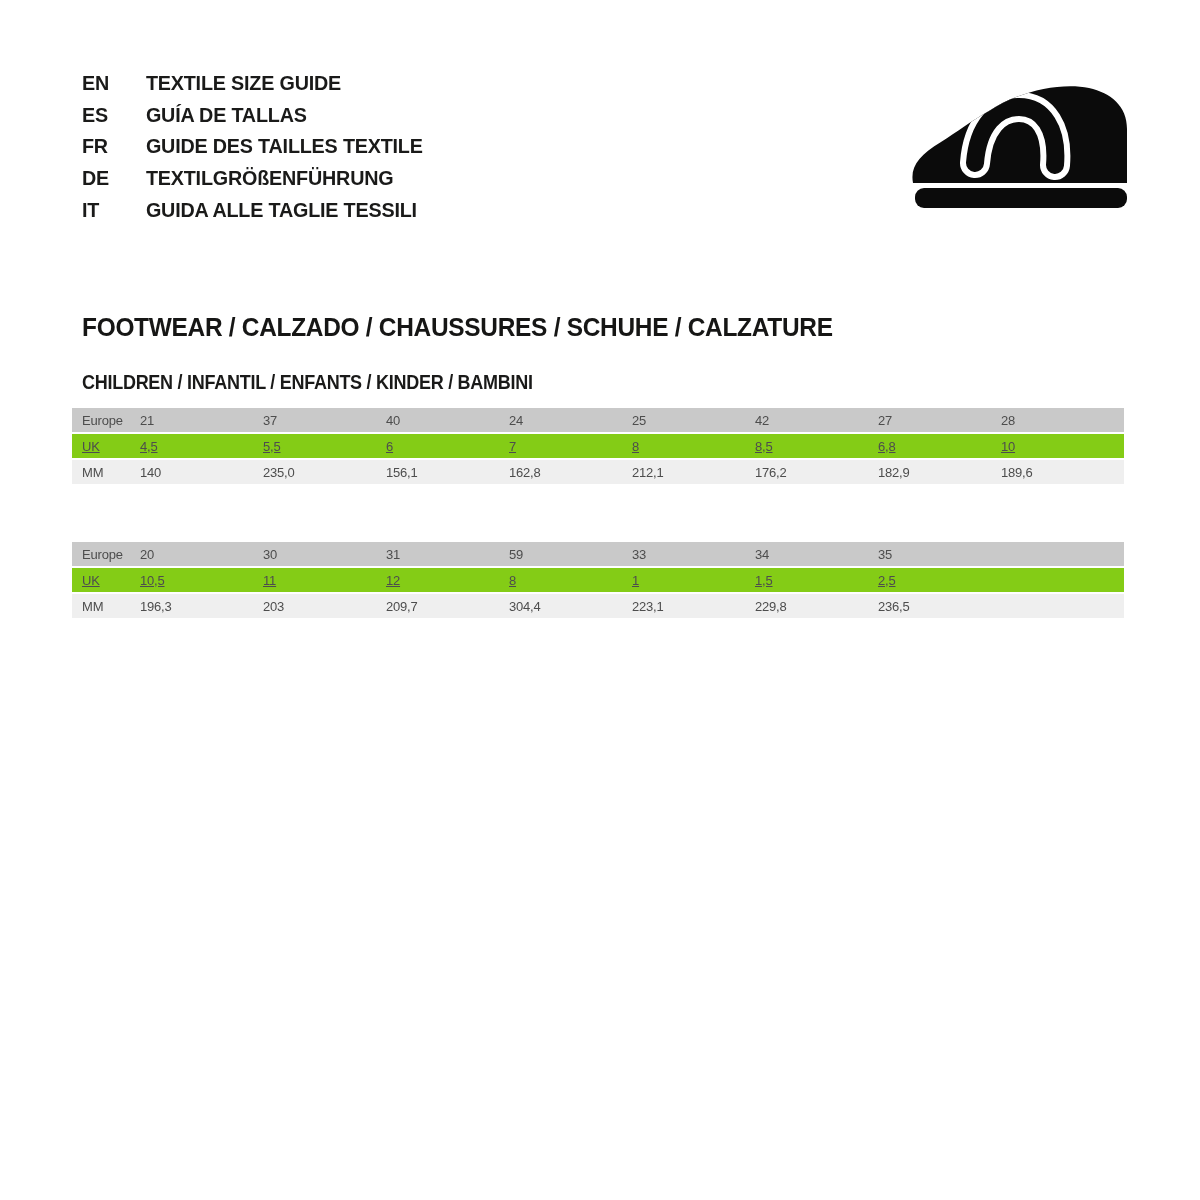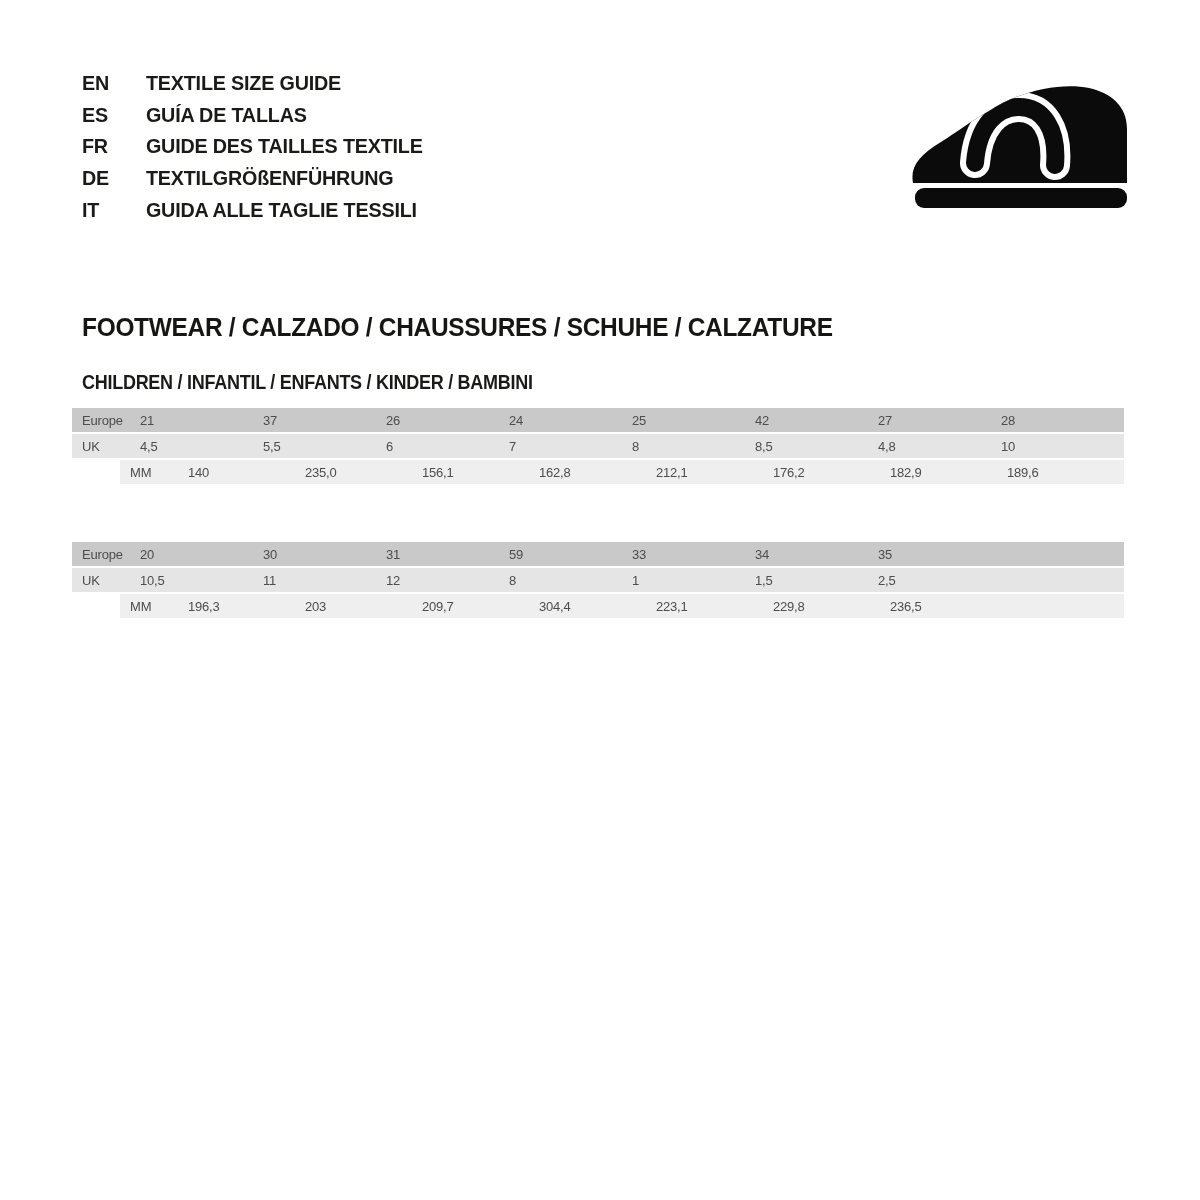--- a/index.html
+++ b/index.html
@@ -84,22 +84,22 @@
   .trow {
     display: flex;
     align-items: center;
     height: 24px;
     margin-bottom: 2px;
     font-size: 13px;
     color: #4d4d4d;
     letter-spacing: -0.2px;
   }
   .trow-head  { background: #c9c9c9; }
-  .trow-plain { background: #e5e5e5; }
-  .trow-alt   { background: #efefef; margin-left: 48px; }
+  .trow-plain { background: #84cc16; text-decoration: underline; }
+  .trow-alt   { background: #efefef; }
 
   .tlabel {
     flex: 0 0 68px;
     width: 68px;
     padding-left: 10px;
     box-sizing: border-box;
     text-align: left;
     white-space: nowrap;
   }
   .tcell {
@@ -151,36 +151,36 @@
 </div>
 
 <div class="section-title">FOOTWEAR / CALZADO / CHAUSSURES / SCHUHE / CALZATURE</div>
 <div class="section-subtitle">CHILDREN / INFANTIL / ENFANTS / KINDER / BAMBINI</div>
 
 <div class="size-table size-table-1">
     <div class="trow trow-head">
       <div class="tlabel">Europe</div>
       <div class="tcell">21</div>
       <div class="tcell">37</div>
-      <div class="tcell">26</div>
+      <div class="tcell">40</div>
       <div class="tcell">24</div>
       <div class="tcell">25</div>
       <div class="tcell">42</div>
       <div class="tcell">27</div>
       <div class="tcell">28</div>
     </div>
     <div class="trow trow-plain">
       <div class="tlabel">UK</div>
       <div class="tcell">4,5</div>
       <div class="tcell">5,5</div>
       <div class="tcell">6</div>
       <div class="tcell">7</div>
       <div class="tcell">8</div>
       <div class="tcell">8,5</div>
-      <div class="tcell">4,8</div>
+      <div class="tcell">6,8</div>
       <div class="tcell">10</div>
     </div>
     <div class="trow trow-alt">
       <div class="tlabel">MM</div>
       <div class="tcell">140</div>
       <div class="tcell">235,0</div>
       <div class="tcell">156,1</div>
       <div class="tcell">162,8</div>
       <div class="tcell">212,1</div>
       <div class="tcell">176,2</div>

